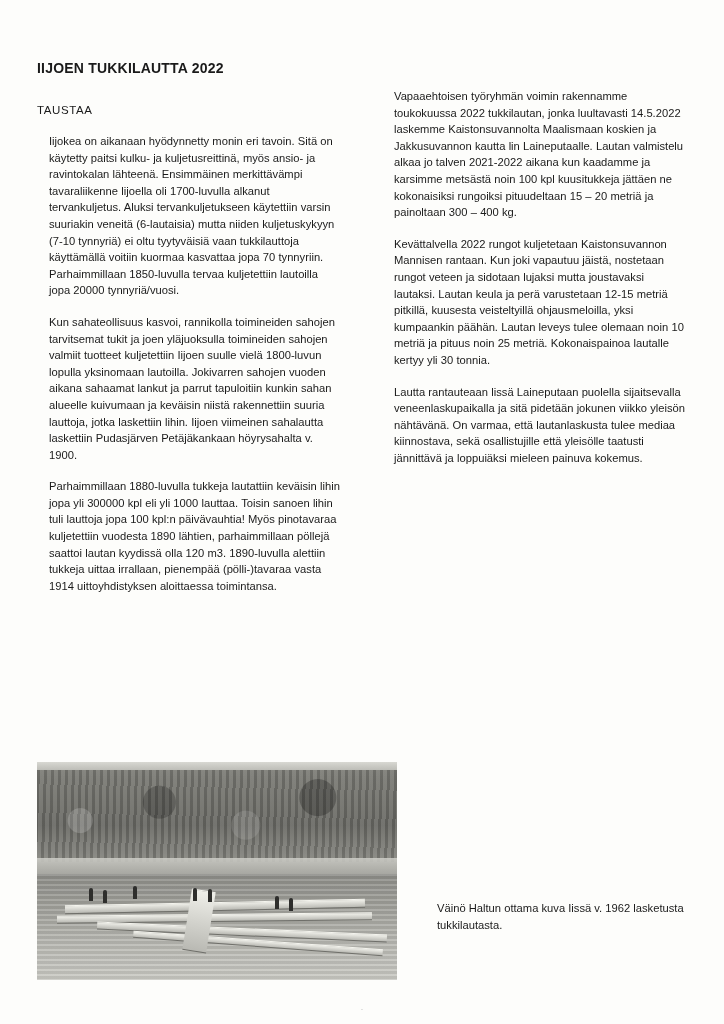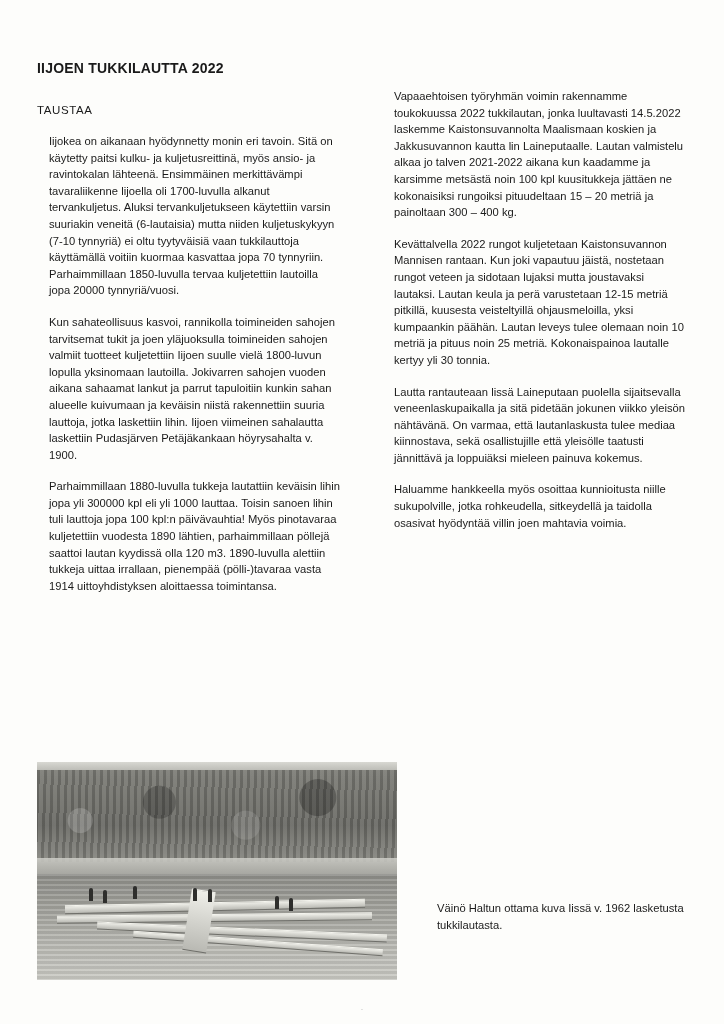--- a/index.html
+++ b/index.html
@@ -148,21 +148,20 @@
       <div class="col-head">TAUSTAA</div>
       <p class="para">Iijokea on aikanaan hyödynnetty monin eri tavoin. Sitä on käytetty paitsi kulku- ja kuljetusreittinä, myös ansio- ja ravintokalan lähteenä. Ensimmäinen merkittävämpi tavaraliikenne lijoella oli 1700-luvulla alkanut tervankuljetus. Aluksi tervankuljetukseen käytettiin varsin suuriakin veneitä (6-lautaisia) mutta niiden kuljetuskykyyn (7-10 tynnyriä) ei oltu tyytyväisiä vaan tukkilauttoja käyttämällä voitiin kuormaa kasvattaa jopa 70 tynnyriin. Parhaimmillaan 1850-luvulla tervaa kuljetettiin lautoilla jopa 20000 tynnyriä/vuosi.</p>
       <p class="para">Kun sahateollisuus kasvoi, rannikolla toimineiden sahojen tarvitsemat tukit ja joen yläjuoksulla toimineiden sahojen valmiit tuotteet kuljetettiin Iijoen suulle vielä 1800-luvun lopulla yksinomaan lautoilla. Jokivarren sahojen vuoden aikana sahaamat lankut ja parrut tapuloitiin kunkin sahan alueelle kuivumaan ja keväisin niistä rakennettiin suuria lauttoja, jotka laskettiin lihin. Iijoen viimeinen sahalautta laskettiin Pudasjärven Petäjäkankaan höyrysahalta v. 1900.</p>
       <p class="para">Parhaimmillaan 1880-luvulla tukkeja lautattiin keväisin lihin jopa yli 300000 kpl eli yli 1000 lauttaa. Toisin sanoen lihin tuli lauttoja jopa 100 kpl:n päivävauhtia! Myös pinotavaraa kuljetettiin vuodesta 1890 lähtien, parhaimmillaan pöllejä saattoi lautan kyydissä olla 120 m3. 1890-luvulla alettiin tukkeja uittaa irrallaan, pienempää (pölli-)tavaraa vasta 1914 uittoyhdistyksen aloittaessa toimintansa.</p>
     </div>
 
     <div class="col col-right">
       <p class="para">Vapaaehtoisen työryhmän voimin rakennamme toukokuussa 2022 tukkilautan, jonka luultavasti 14.5.2022 laskemme Kaistonsuvannolta Maalismaan koskien ja Jakkusuvannon kautta lin Laineputaalle. Lautan valmistelu alkaa jo talven 2021-2022 aikana kun kaadamme ja karsimme metsästä noin 100 kpl kuusitukkeja jättäen ne kokonaisiksi rungoiksi pituudeltaan 15 – 20 metriä ja painoltaan 300 – 400 kg.</p>
       <p class="para">Kevättalvella 2022 rungot kuljetetaan Kaistonsuvannon Mannisen rantaan. Kun joki vapautuu jäistä, nostetaan rungot veteen ja sidotaan lujaksi mutta joustavaksi lautaksi. Lautan keula ja perä varustetaan 12-15 metriä pitkillä, kuusesta veisteltyillä ohjausmeloilla, yksi kumpaankin päähän. Lautan leveys tulee olemaan noin 10 metriä ja pituus noin 25 metriä. Kokonaispainoa lautalle kertyy yli 30 tonnia.</p>
       <p class="para">Lautta rantauteaan lissä Laineputaan puolella sijaitsevalla veneenlaskupaikalla ja sitä pidetään jokunen viikko yleisön nähtävänä. On varmaa, että lautanlaskusta tulee mediaa kiinnostava, sekä osallistujille että yleisölle taatusti jännittävä ja loppuiäksi mieleen painuva kokemus.</p>
-      <p class="para">Haluamme hankkeella myös osoittaa kunnioitusta niille sukupolville, jotka rohkeudella, sitkeydellä ja taidolla osasivat hyödyntää villin joen mahtavia voimia.</p>
     </div>
 
   </div>
 
   <div class="photo">
     <div class="ph-sky"></div>
     <div class="ph-forest"></div>
     <div class="ph-bank"></div>
     <div class="ph-water"></div>
     <div class="ph-raft r1"></div>

